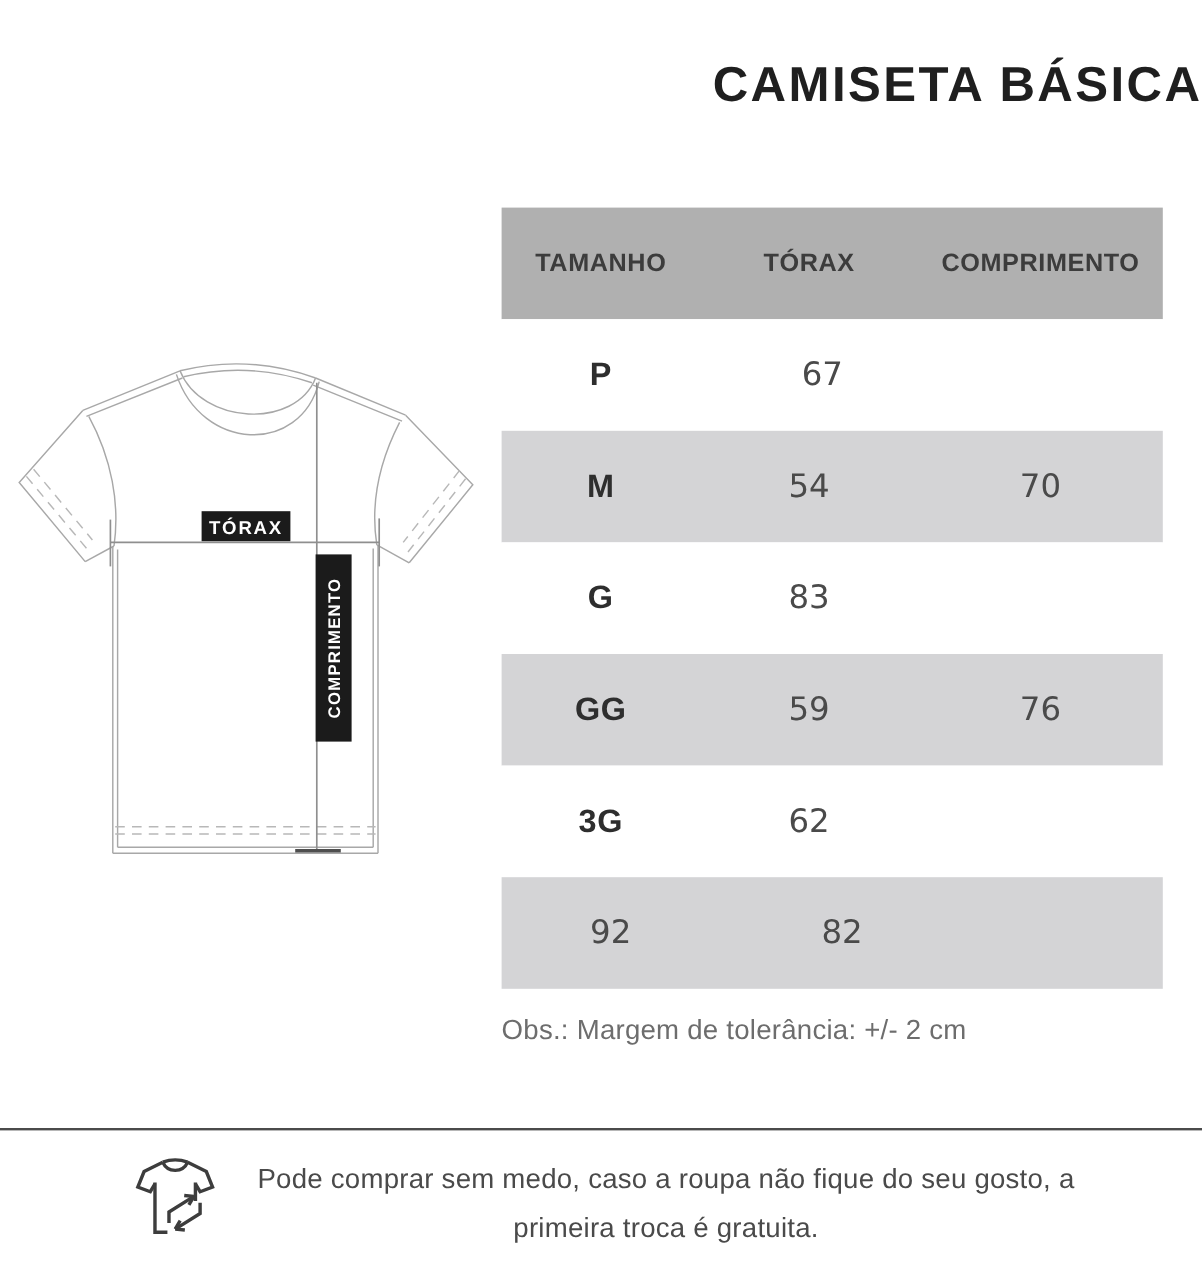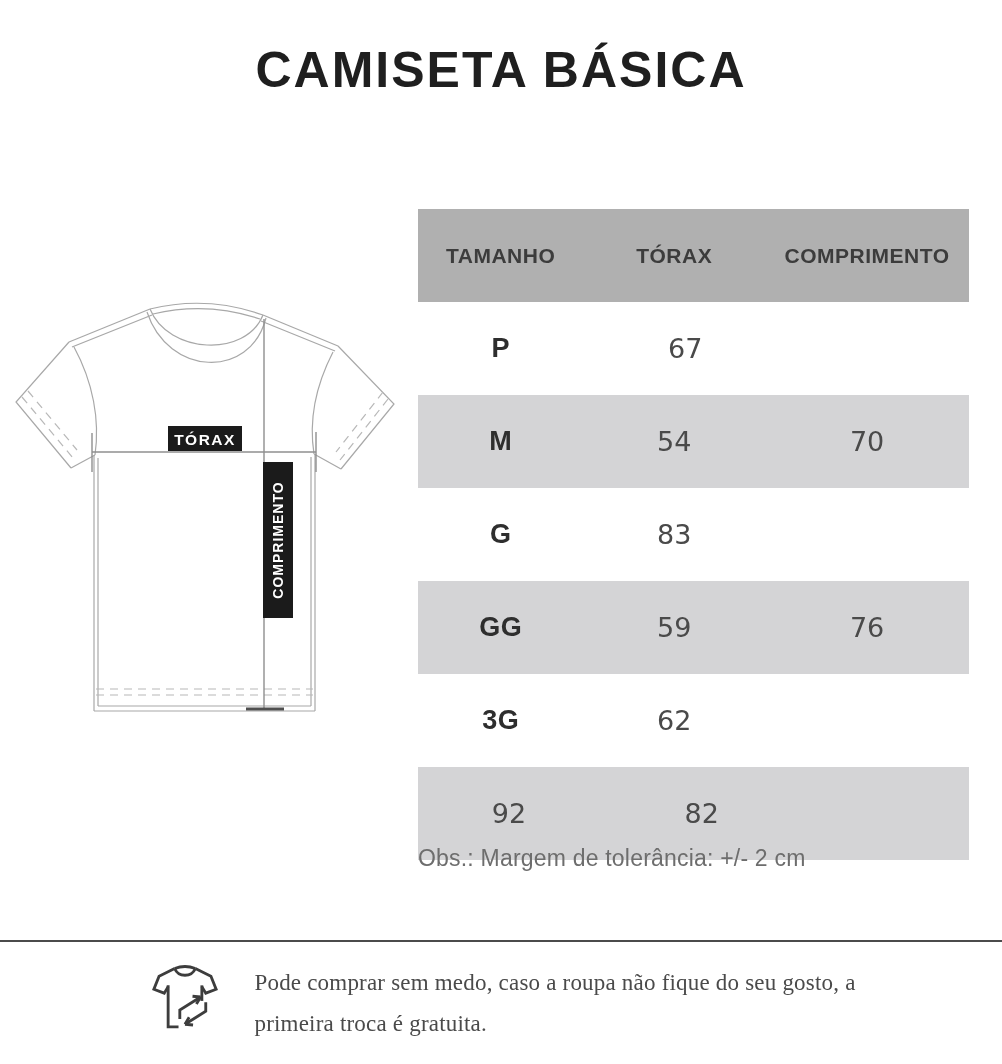--- a/index.html
+++ b/index.html
@@ -3,40 +3,39 @@
 <meta charset="utf-8">
 <style>
   html,body{margin:0;padding:0;}
   body{
     width:1002px;height:1064px;position:relative;overflow:hidden;
     background:var(--page_bg,#fff);
     font-family:"Liberation Sans",sans-serif;
   }
   .page-title{
     position:absolute;top:46px;left:0;width:100%;
-    text-align:center;font-size:50px;line-height:48px;font-weight:bold;
+    text-align:right;font-size:41px;line-height:48px;font-weight:bold;
     letter-spacing:2px;color:var(--title_color,#1f1f1f);
   }
   
   .diagram{position:absolute;left:0;top:292px;width:400px;height:430px;}
   .shirt-line{stroke:var(--shirt_outline,#a8a8a8);stroke-width:1.2;fill:none;}
   .shirt-dash{stroke:var(--shirt_stitch,#b8b8b8);stroke-width:1.2;fill:none;stroke-dasharray:8 6;}
   .measure{stroke:var(--measure_color,#8f8f8f);stroke-width:1.4;fill:none;}
   .measure-dark{stroke:var(--measure_dark,#4f4f4f);stroke-width:3;fill:none;}
   .label-box{fill:var(--label_bg,#1b1b1b);}
   .label-text{
     fill:var(--label_color,#fff);font-family:"Liberation Sans",sans-serif;
     font-weight:bold;
   }
   
   .size-table{position:absolute;left:418px;top:173px;width:551px;}
   .thead{
     display:flex;height:93px;align-items:center;
     background:var(--header_bg,#b0b0b0);
-    margin-top:36px;
   }
   .trow{display:flex;height:93px;align-items:center;background:#fff;}
   .trow:nth-child(even){background:var(--alt_row_bg,#d4d4d6);}
   .cell{display:flex;justify-content:center;align-items:center;}
   .col-1{width:30%;}
   .col-2{width:33%;}
   .col-3{width:37%;}
   .thead .cell{
     font-weight:bold;font-size:21px;letter-spacing:.5px;
     color:var(--header_text,#3c3c3c);
@@ -56,22 +55,22 @@
     position:absolute;left:0;top:940px;width:100%;height:2px;
     background:var(--divider_color,#4b4b4b);
   }
   .footer{
     position:absolute;left:0;top:942px;width:100%;height:122px;
     display:flex;align-items:center;justify-content:center;gap:30px;
   }
   .footer-icon{flex:0 0 auto;}
   .exchange-stroke{stroke:var(--footer_icon_color,#3d3d3d);stroke-width:2.2;fill:none;}
   .footer-text{
-    font-size:23px;line-height:41px;
-    color:var(--footer_text_color,#4a4a4a);letter-spacing:.2px;font-family:Liberation Serif, serif;
+    text-align:center;font-size:23px;line-height:41px;
+    color:var(--footer_text_color,#4a4a4a);letter-spacing:.2px;
   }
 </style>
 </head>
 <body>
 
 <div class="page-title">CAMISETA BÁSICA</div>
 
 <svg class="diagram" viewBox="0 0 400 430" xmlns="http://www.w3.org/2000/svg">
   <g>
 

